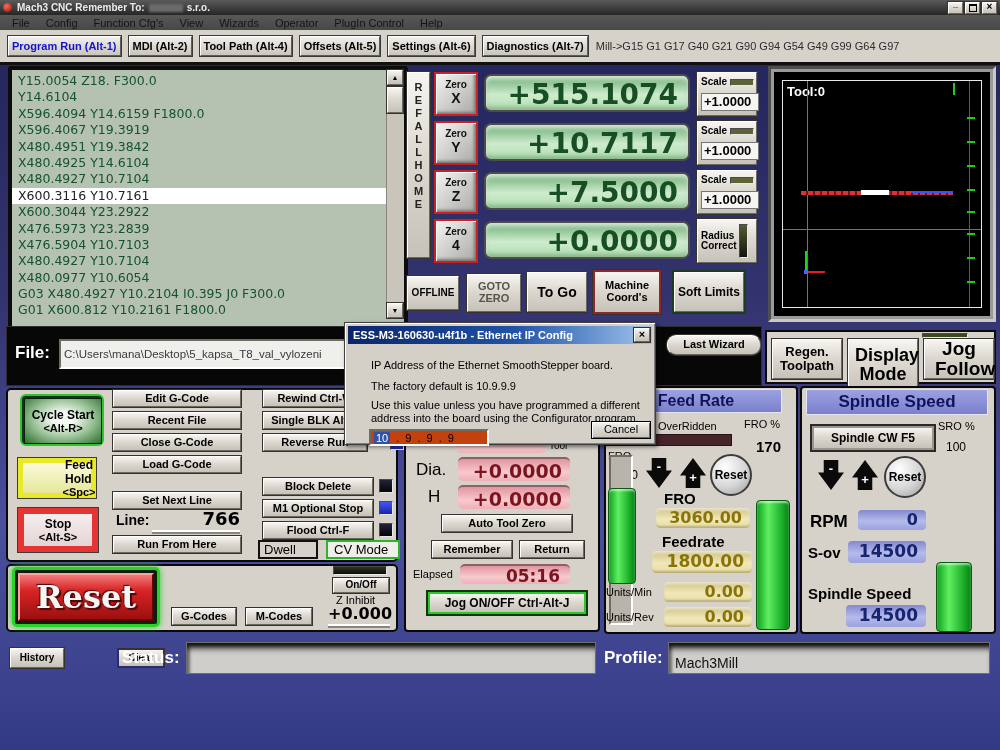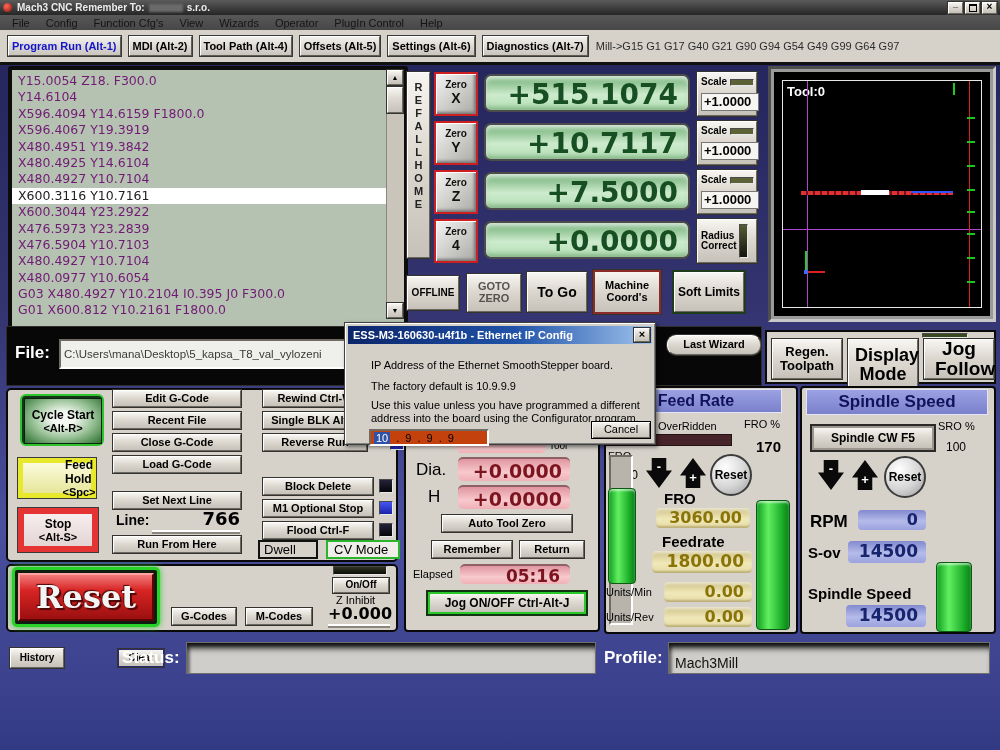--- a/index.html
+++ b/index.html
@@ -42,21 +42,21 @@
   .gbar{background:linear-gradient(90deg,#0f9f1f,#61ef61 35%,#19aa27 80%,#0c7f18);
      border-radius:4px;border:1px solid #0a5a12;box-shadow:inset 0 2px 2px rgba(255,255,255,.55);}
   .adown{clip-path:polygon(22% 0,78% 0,78% 42%,100% 42%,50% 100%,0 42%,22% 42%);background:#0a0a0a;}
   .aup{clip-path:polygon(50% 0,100% 58%,78% 58%,78% 100%,22% 100%,22% 58%,0 58%);background:#0a0a0a;}
   .sign{position:absolute;left:0;right:0;text-align:center;color:#fff;font-weight:bold;font-size:13px;}
   .menu-item{padding:1px 8px;color:#141414;font-size:11px;}
   .tab{padding:3px 3px;font-size:11px;font-weight:bold;color:#000;
      background:linear-gradient(180deg,#f2f0ec,#c9c5bd);
      border:1px solid;border-color:#fff #5f5c55 #5f5c55 #fff;box-shadow:0 0 0 1px #3a3a38;white-space:nowrap;}
   .tab.active{color:#1414cc;}
-  .gline{height:16.4px;padding-left:6px;font-size:12.5px;color:#701a75;white-space:nowrap;
+  .gline{height:16.4px;padding-left:6px;font-size:12.5px;color:#14532d;white-space:nowrap;
      font-family:"DejaVu Sans",sans-serif;}
   .gline.hl{background:#ffffff;color:#222;}
   .lbl{color:#000;}
   .wlbl{color:#fff;font-weight:bold;}
   .statusfield{background:#cfcecb;border:1px solid #6e6e6e;
      box-shadow:inset 0 9px 6px -4px rgba(0,0,0,.88),inset 3px 3px 3px rgba(0,0,0,.45);box-sizing:border-box;}
   .dlgtext{font-size:11px;color:#000;}
 </style>
 </head>
 <body>

